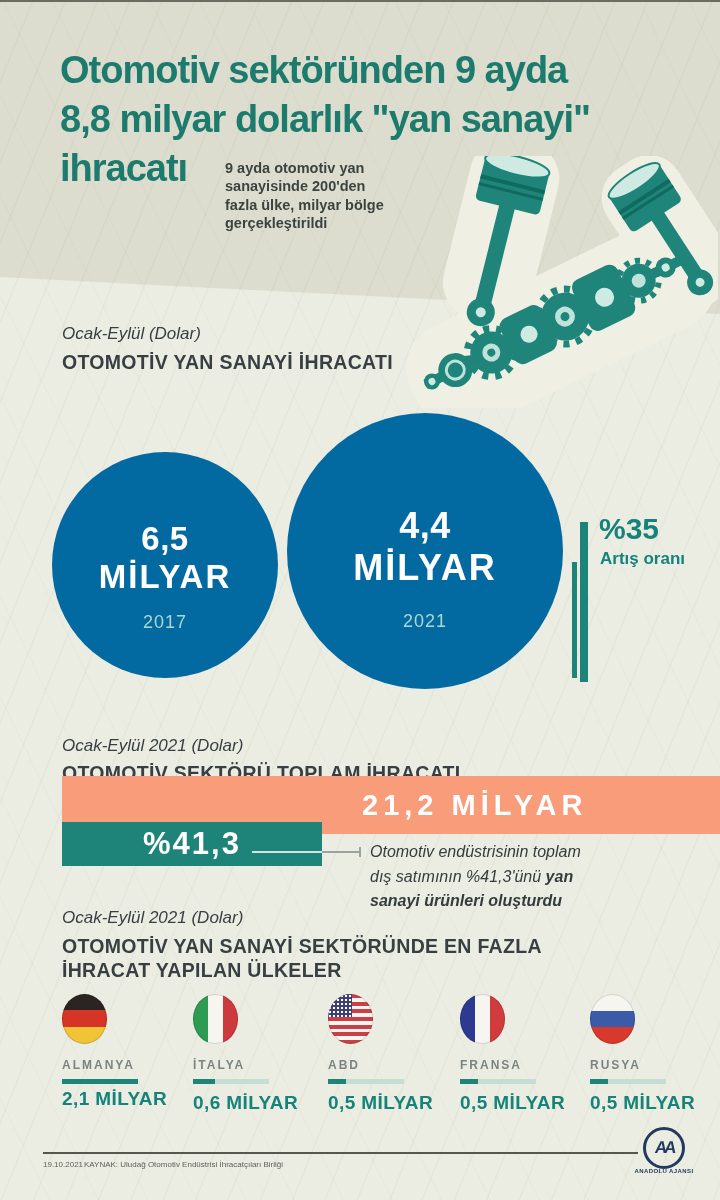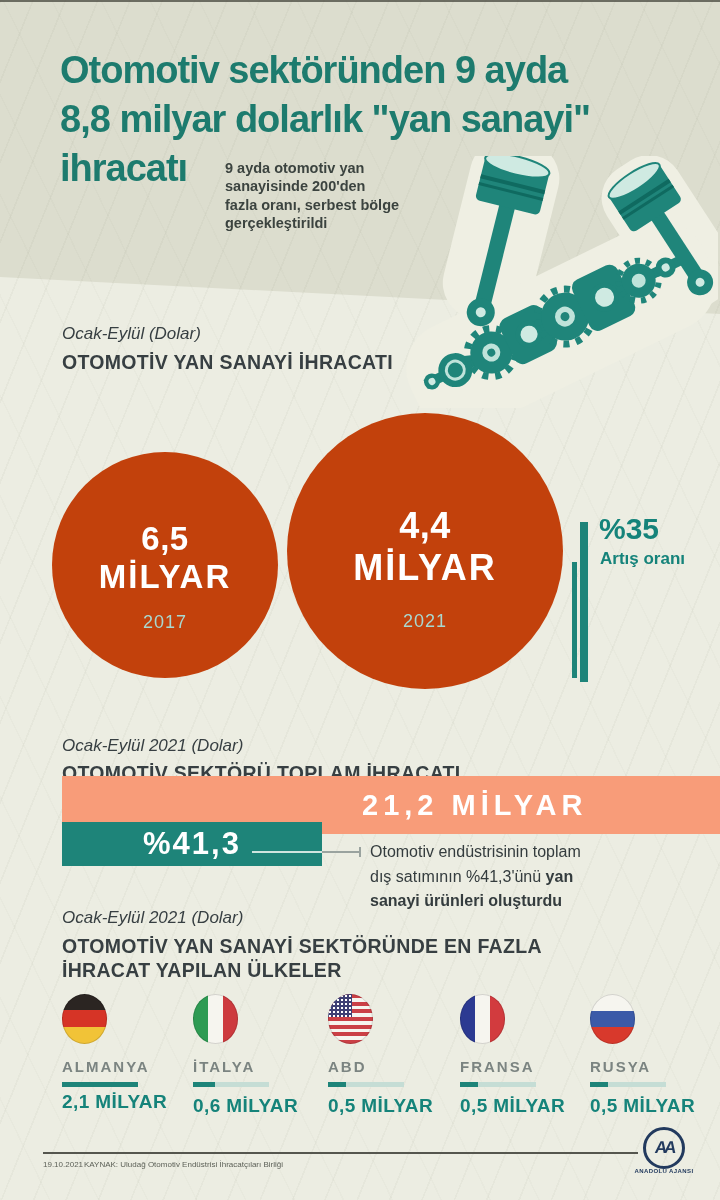--- a/index.html
+++ b/index.html
@@ -13,47 +13,47 @@
      background:
        repeating-linear-gradient(112deg, rgba(110,115,90,0.05) 0 1.6px, transparent 1.6px 30px),
        repeating-linear-gradient(64deg, rgba(110,115,90,0.03) 0 1.4px, transparent 1.4px 44px);}
   .z{z-index:2;}
   .title{left:60px;top:46px;width:648px;font-size:38px;line-height:49px;font-weight:800;
          color:#1d7b6e;letter-spacing:-1px;}
   .subtitle{left:225px;top:159px;width:200px;font-size:14.5px;line-height:18.4px;
             font-weight:bold;color:#3b433f;}
   .period{font-style:italic;font-size:17px;color:#373f42;}
   .sechead{font-weight:bold;font-size:19.5px;color:#373f42;letter-spacing:.3px;}
-  .circle{border-radius:50%;background:#c2410c;display:flex;flex-direction:column;
+  .circle{border-radius:50%;background:#0369a1;display:flex;flex-direction:column;
           align-items:center;justify-content:center;text-align:center;color:#fff;}
   .cir-val{font-weight:800;letter-spacing:.5px;}
   .cir-unit{font-weight:800;letter-spacing:2px;}
   .cir-year{color:#a9d8d0;font-size:18px;margin-top:16px;letter-spacing:1px;}
   .vbar{background:#1e8479;}
   .pct35{left:599px;top:512px;font-size:30px;font-weight:800;color:#15837a;}
   .artis{left:600px;top:549px;font-size:17px;font-weight:bold;color:#15837a;}
   .orangebar{left:62px;top:776px;width:658px;height:58px;background:#f89c79;
              display:flex;align-items:center;}
   .orangebar span{margin-left:300px;color:#fff;font-size:29px;font-weight:800;letter-spacing:5px;}
   .tealbar{left:62px;top:822px;width:260px;height:44px;background:#1e8479;
            display:flex;align-items:center;justify-content:center;}
   .tealbar span{color:#fff;font-size:31px;font-weight:800;letter-spacing:2px;}
-  .note{left:370px;top:840px;width:250px;font-size:16px;line-height:24.5px;color:#343c3e;}
+  .note{left:370px;top:840px;width:250px;font-size:16px;line-height:24.5px;color:#343c3e;font-style:italic;}
   .note b{font-weight:bold;}
   .cl{height:2px;top:851px;}
   .flag{width:45px;height:50px;border-radius:50%;overflow:hidden;position:relative;
         box-shadow:inset 0 0 0 1px rgba(0,0,0,.14);}
   .flag.de{background:linear-gradient(180deg,#2b2522 0 33%,#d63426 33% 66%,#f1c337 66% 100%);}
   .flag.it{background:linear-gradient(90deg,#2e9b53 0 33%,#f6f5ef 33% 66%,#cd3a3e 66% 100%);}
   .flag.us{background:repeating-linear-gradient(180deg,#cb4046 0 3.9px,#f6f5ef 3.9px 7.7px);}
   .flag.us .canton{position:absolute;left:0;top:0;width:24px;height:23px;background:#3e3f74;
       background-image:radial-gradient(#fff .8px, transparent 1.1px);background-size:4px 4px;}
   .flag.fr{background:linear-gradient(90deg,#2c3a92 0 33%,#f6f5ef 33% 66%,#d23b3e 66% 100%);}
   .flag.ru{background:linear-gradient(180deg,#f6f5ef 0 34%,#3b5aa8 34% 67%,#d8392c 67% 100%);}
-  .cname{font-size:15px;letter-spacing:2px;color:#7b8481;font-weight:bold;}
+  .cname{font-size:12px;letter-spacing:2px;color:#7b8481;font-weight:bold;}
   .ctrack{width:76px;height:5px;background:#c5ddd5;}
   .cfill{height:5px;background:#1e8479;}
   .cval{font-size:19px;font-weight:800;color:#15837a;letter-spacing:.4px;}
   .fline{left:43px;top:1152px;width:595px;height:1.5px;background:#55564e;}
   .fdate{left:43px;top:1160px;font-size:8px;color:#5d6158;}
   .fsrc{left:84px;top:1160px;font-size:8px;color:#5d6158;}
   .aa{left:643px;top:1127px;width:36px;height:36px;border:3px solid #223a5e;border-radius:50%;
       display:flex;align-items:center;justify-content:center;}
   .aa span{font-size:17px;font-weight:800;color:#223a5e;letter-spacing:-3px;transform:skewX(-8deg);}
   .aacap{left:624px;top:1168px;width:80px;text-align:center;font-size:6px;color:#223a5e;
@@ -68,21 +68,21 @@
   <div class="abs topline"></div>
 
   <div class="abs title z">
     <div>Otomotiv sektöründen 9 ayda</div>
     <div>8,8 milyar dolarlık "yan sanayi"</div>
     <div>ihracatı</div>
   </div>
   <div class="abs subtitle z">
     <div>9 ayda otomotiv yan</div>
     <div>sanayisinde 200'den</div>
-    <div>fazla oranı, serbest bölge</div>
+    <div>fazla ülke, milyar bölge</div>
     <div>gerçekleştirildi</div>
   </div>
 
   <svg class="abs z" style="left:406px;top:156px;" width="312" height="252" viewBox="0 0 312 252">
     <g fill="#efefe3">
       <rect x="60" y="-16" width="90" height="184" rx="36" transform="rotate(14 105 35)"></rect>
       <rect x="204" y="0" width="84" height="164" rx="34" transform="rotate(-33 247 52)"></rect>
       <rect x="-10" y="116" width="324" height="112" rx="46" transform="rotate(-26 150 165)"></rect>
     </g>
     <g transform="rotate(-26 150 165)">

